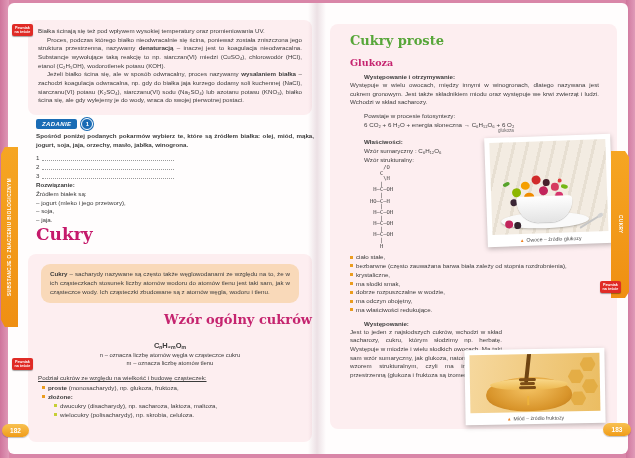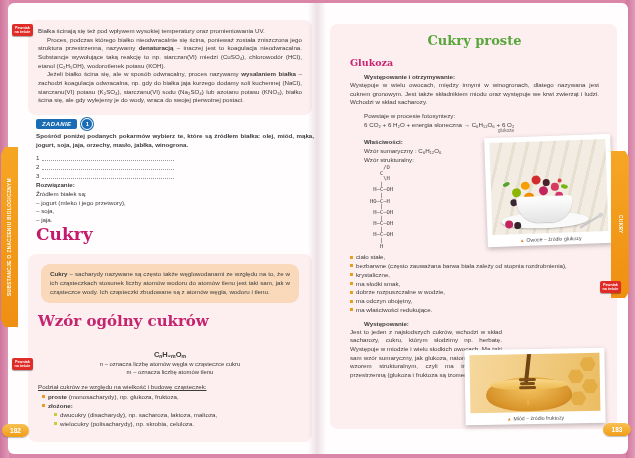--- a/index.html
+++ b/index.html
@@ -35,22 +35,22 @@
   .blank-row{display:flex;align-items:flex-end;gap:3px;height:9px;}
   .dots{width:132px;border-bottom:1px dotted #9a9a9a;height:7px;}
   .solution{position:absolute;left:28px;top:178px;font-size:6.2px;line-height:1.42;}
 
   
   .h-cukry{position:absolute;left:28px;top:221px;margin:0;font-family:"DejaVu Serif",serif;
         font-weight:bold;font-size:17px;color:#c51a6b;}
   #panel-cukry{left:20px;top:251px;width:284px;height:188px;}
   .defbox{margin:10px 13px 0;background:#f9d9b9;border-radius:9px;padding:6px 9px;
         font-size:6.2px;line-height:1.45;text-align:justify;}
-  .h-wzor{margin:9px 0 0 10px;font-family:"DejaVu Serif",serif;font-weight:bold;font-size:15px;color:#c5246f;}
-  .formula-c{text-align:center;font-weight:bold;font-size:7.5px;margin-top:19px;}
+  .h-wzor{margin:9px 0 0 10px;font-family:"DejaVu Serif",serif;font-weight:bold;font-size:13px;color:#c5246f;text-align:right;}
+  .formula-c{text-align:center;font-weight:bold;font-size:7.5px;margin-top:13px;}
   .formula-note{text-align:center;font-size:5.9px;margin-top:2px;}
   .division{margin:8px 10px 0;font-size:6.2px;text-decoration:underline;}
   .blist{margin:3px 0 0 14px;font-size:6.2px;line-height:1.45;}
   .blist .sub{margin-left:12px;}
   .sq{display:inline-block;width:3px;height:3px;background:#eb9c1e;margin:0 3px 1px 0;vertical-align:middle;}
   .sq.g{background:#c6ce35;}
 
   
   .rbadge{position:absolute;width:19px;background:#e02b26;color:#fff;font-size:3.7px;line-height:1.2;
         text-align:center;padding:1.5px 1px;border-radius:2px;font-weight:bold;
@@ -64,21 +64,21 @@
         width:100%;height:100%;display:flex;align-items:center;justify-content:center;}
   .vtext.up{transform:rotate(180deg);}
   .pagenum{position:absolute;color:#fff;font-weight:bold;font-size:6.5px;display:flex;align-items:center;
         justify-content:center;background:linear-gradient(#f8c152,#f09c18);border-radius:7px;
         box-shadow:0 1px 1px rgba(0,0,0,.25);z-index:6;}
   #pagenum-left{left:2px;top:424px;width:27px;height:13px;}
   #pagenum-right{left:603px;top:423px;width:28px;height:13px;}
 
   
   #panel-right{left:13px;top:21px;width:287px;height:405px;padding:9px 18px 0 20px;}
-  .h-proste{margin:0;font-family:"DejaVu Serif",serif;font-weight:bold;font-size:13px;color:#57a639;text-align:center;}
+  .h-proste{margin:0;font-family:"DejaVu Serif",serif;font-weight:bold;font-size:13px;color:#57a639;}
   .h-sub{margin:9px 0 0;font-family:"DejaVu Serif",serif;font-weight:bold;font-size:9.5px;color:#c5246f;}
   .lbl{font-weight:bold;font-size:6.2px;margin:5px 0 0 14px;}
   .para{font-size:6.2px;line-height:1.4;text-align:justify;margin-top:1px;}
   .equation{margin:2px 0 0 14px;font-size:6.2px;}
   .eq-sub{margin-left:148px;font-size:4.6px;color:#666;}
   .plain{font-size:6.2px;margin:2px 0 0 14px;}
   .struct{font-family:"DejaVu Sans Mono",monospace;font-size:5.5px;line-height:1.02;
         margin:2px 0 0 20px;white-space:pre;}
   .props{margin-top:4px;font-size:6.2px;line-height:1.42;}
   .narrow{width:152px;}

